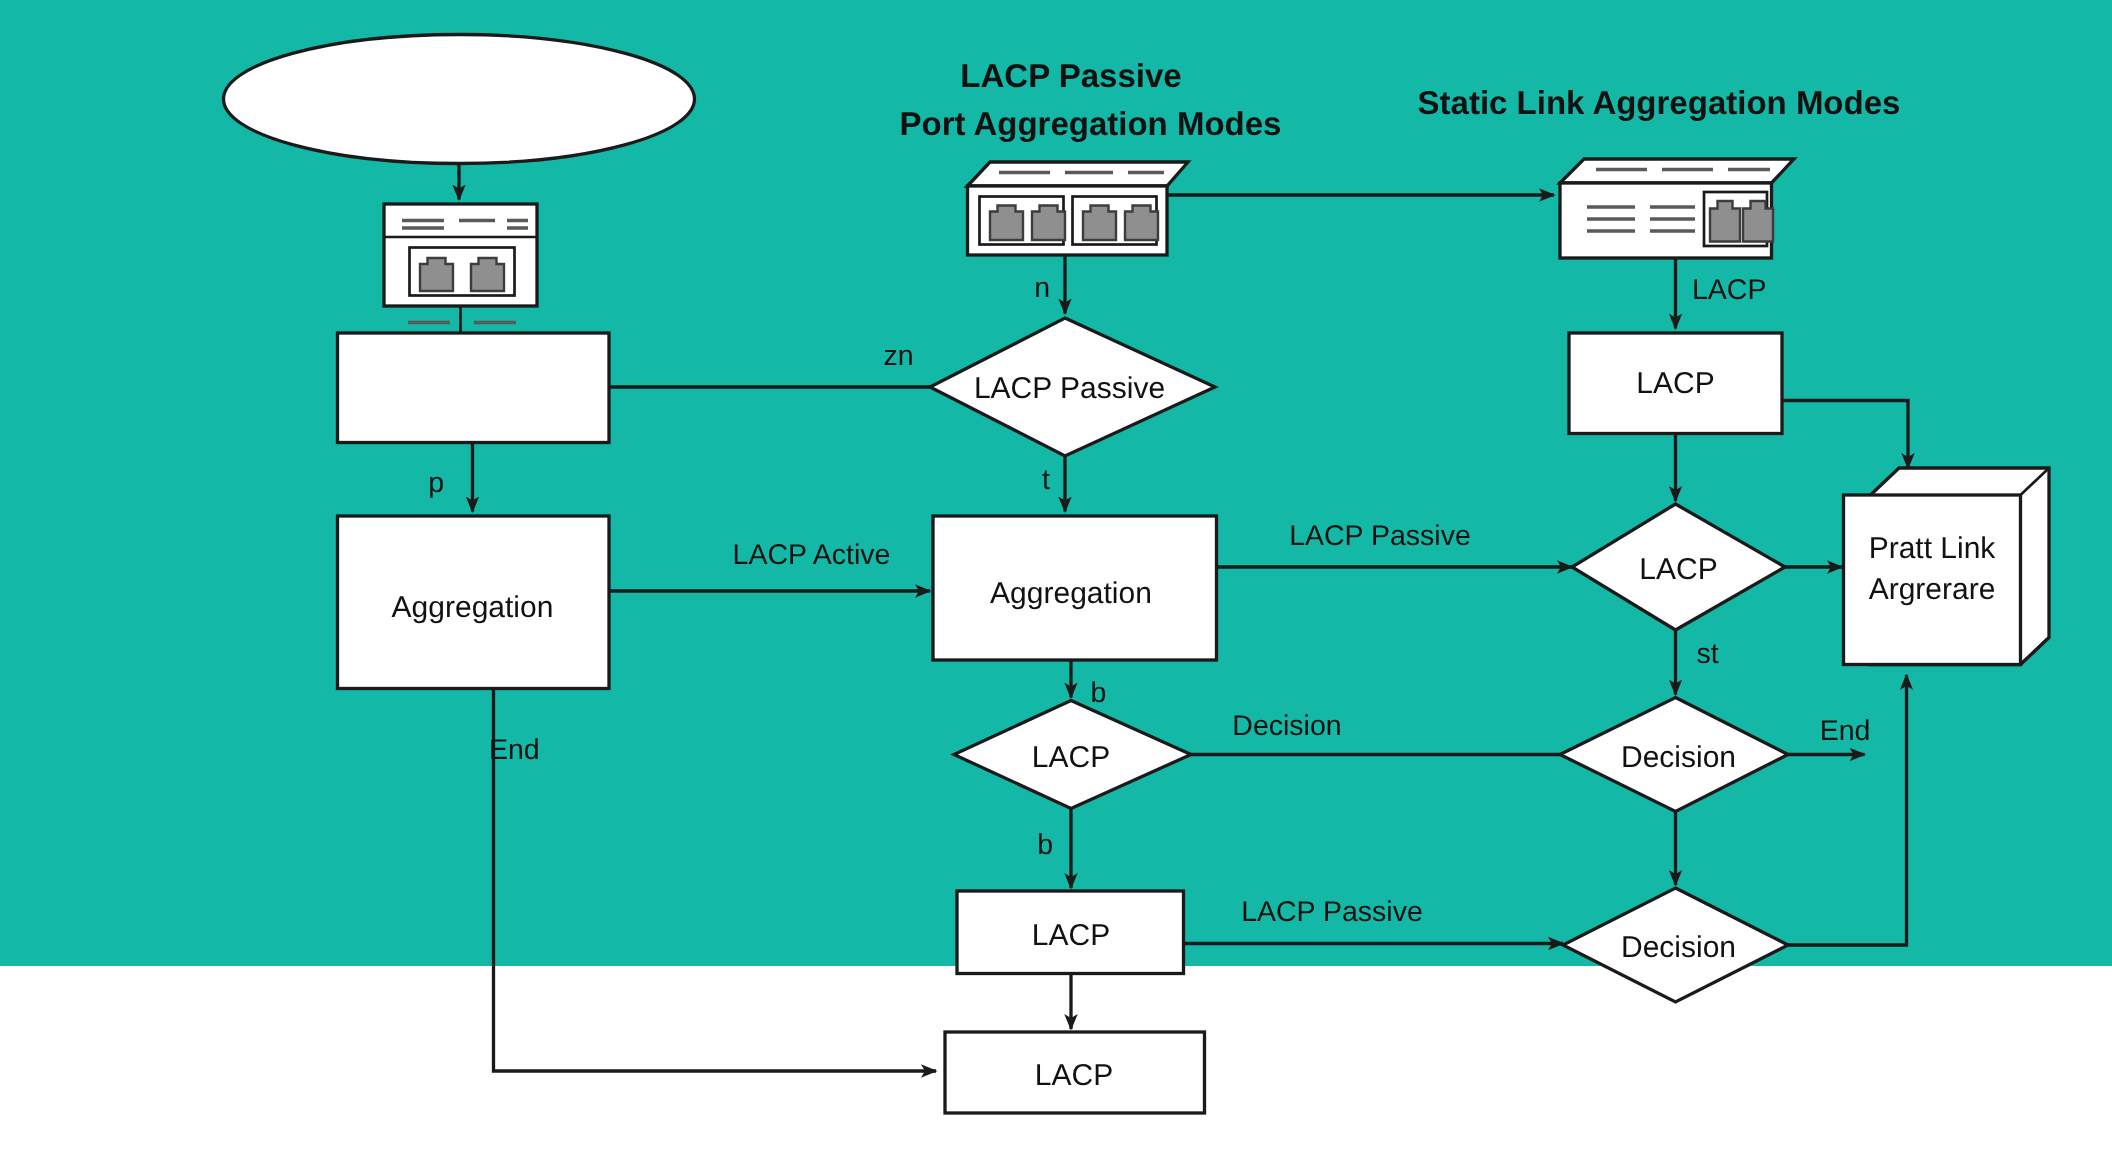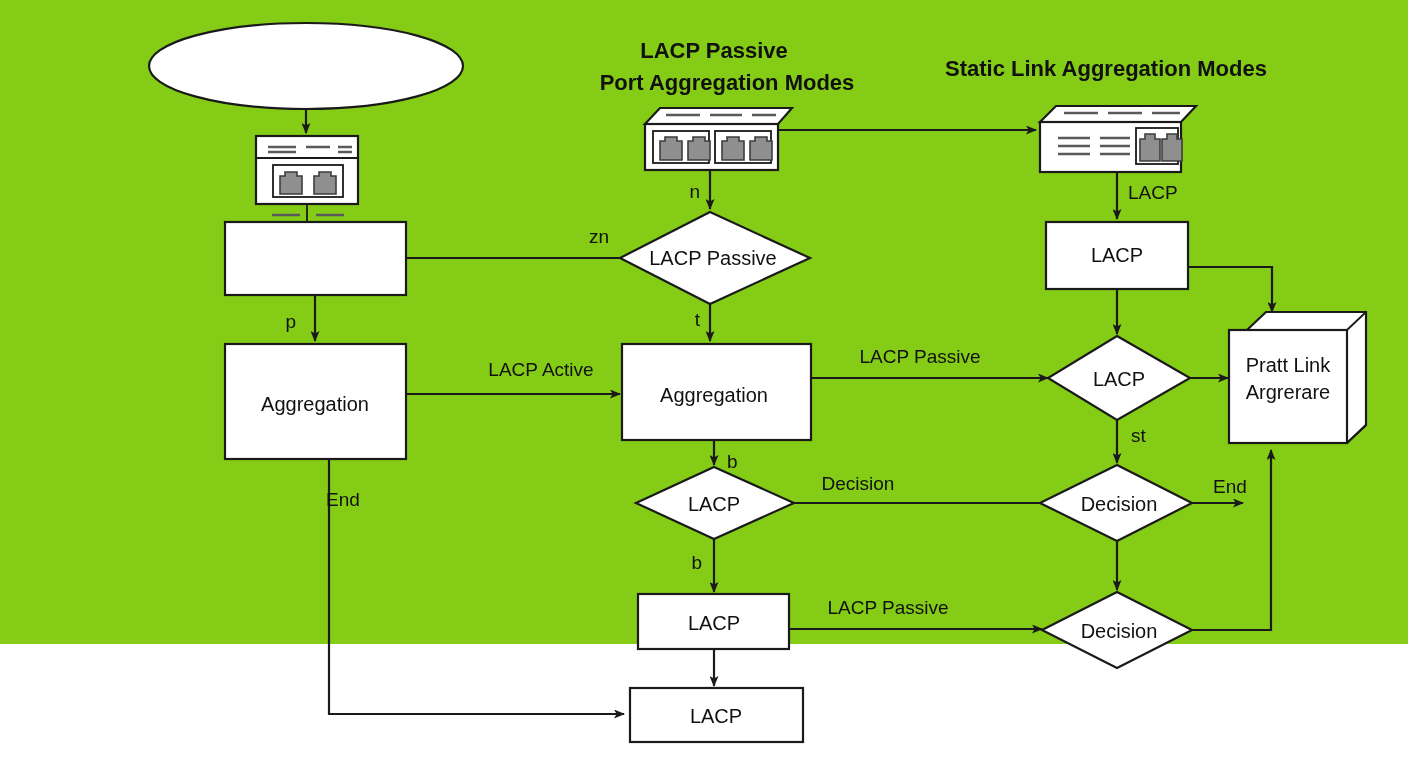--- a/index.html
+++ b/index.html
@@ -1,17 +1,17 @@
 <!DOCTYPE html>
 <html><head>
 <meta charset="utf-8">
 <style>
   html,body{margin:0;padding:0;background:#ffffff;}
   body{width:1408px;height:768px;overflow:hidden;font-family:"Liberation Sans",sans-serif;}
-  #stage{position:relative;width:1408px;height:644px;background:#84cc16;}
+  #stage{position:relative;width:1408px;height:644px;background:#14b8a6;}
   svg#diagram{position:absolute;left:0;top:0;width:1408px;height:768px;}
   .ttl{font-family:"Liberation Sans",sans-serif;font-weight:bold;font-size:22px;fill:#111;}
   .nodetxt{font-family:"Liberation Sans",sans-serif;font-size:20px;fill:#111;}
   .edgetxt{font-family:"Liberation Sans",sans-serif;font-size:19px;fill:#111;}
   .shape{fill:#ffffff;stroke:#1a1a1a;stroke-width:2.2;}
   .conn{fill:none;stroke:#1a1a1a;stroke-width:2.2;}
   .swbody{fill:#ffffff;stroke:#1a1a1a;stroke-width:2.2;}
   .swport{fill:#8f8f8f;stroke:#3d3d3d;stroke-width:1.6;}
   .swline{fill:none;stroke:#5a5a5a;stroke-width:2.4;}
   .thin{fill:none;stroke:#1a1a1a;stroke-width:1.8;}

